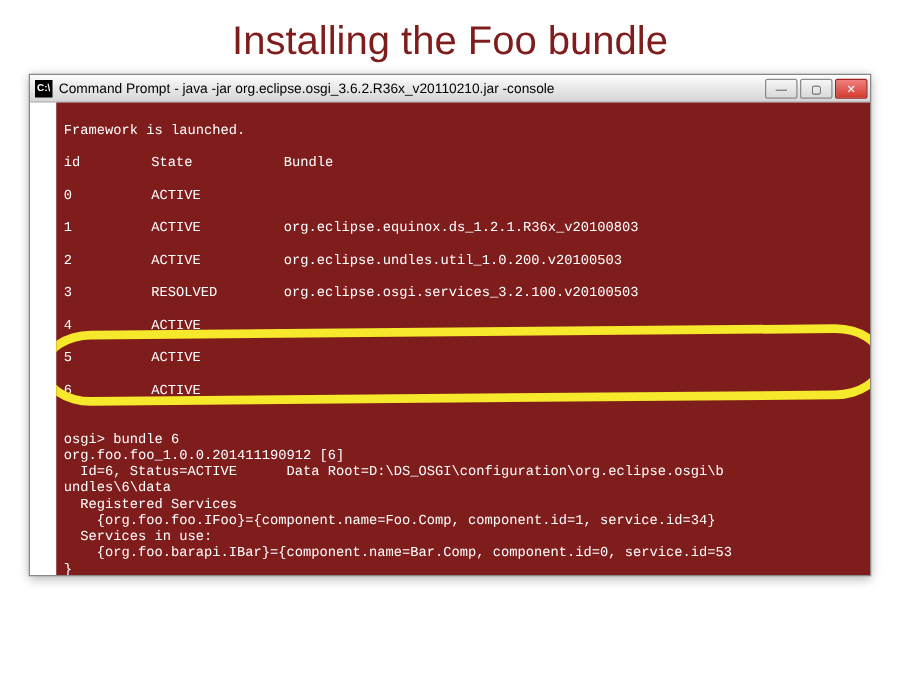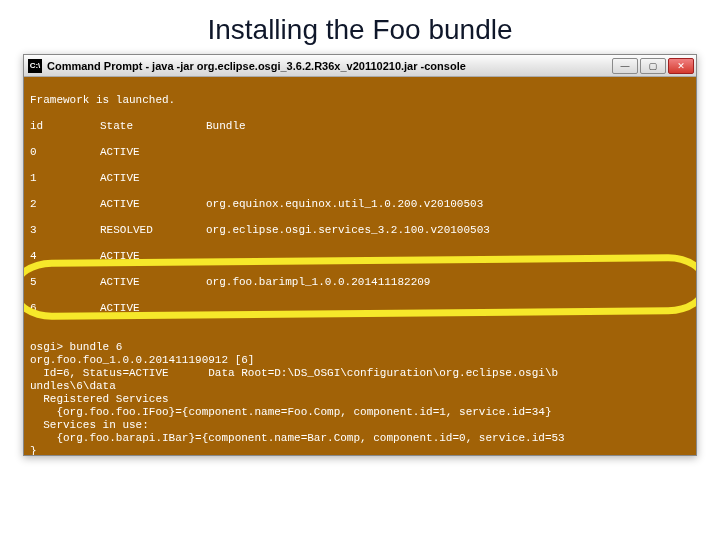--- a/index.html
+++ b/index.html
@@ -4,25 +4,25 @@
 <style>
   * { margin: 0; padding: 0; box-sizing: border-box; }
   body {
     width: 720px;
     height: 540px;
     background: #fff;
     font-family: Arial, sans-serif;
     overflow: hidden;
   }
   .slide-title {
-    font-size: 28px;
+    font-size: 32px;
     font-weight: normal;
     text-align: center;
     padding: 14px 0 8px 0;
-    color: #0f172a;
+    color: #7f1d1d;
   }
   .win-window {
     width: 674px;
     margin: 0 auto;
     border: 1px solid #888;
     box-shadow: 0 2px 8px rgba(0,0,0,0.3);
   }
   .titlebar {
     height: 22px;
     background: linear-gradient(to bottom, #fdfdfd 0%, #e8e8e8 50%, #d6d6d6 100%);
@@ -32,46 +32,47 @@
     padding: 0 2px 0 4px;
     font-size: 11px;
   }
   .titlebar .icon {
     width: 14px; height: 14px;
     background: #000;
     margin-right: 5px;
     display: flex; align-items: center; justify-content: center;
     color: #fff; font-size: 8px; font-weight: bold;
   }
-  .titlebar .title-text { flex: 1; color: #000; font-weight: bold; }
+  .titlebar .title-text { flex: 1; color: #000; }
   .win-btns { display: flex; gap: 2px; }
   .win-btn {
     width: 26px; height: 16px;
     border: 1px solid #8a8a8a;
     background: linear-gradient(to bottom, #f5f5f5, #d9d9d9);
     border-radius: 2px;
     display: flex; align-items: center; justify-content: center;
     font-size: 9px; color: #333;
   }
   .win-btn.close {
     background: linear-gradient(to bottom, #f08080, #d43a2e);
     color: #fff;
     border-color: #a02020;
   }
   .console {
-    background: #a16207;
+    background: #7f1d1d;
     color: #fff;
     font-family: "Courier New", monospace;
     font-size: 11px;
     line-height: 13px;
     padding: 4px 6px 6px 6px;
     white-space: pre;
     position: relative;
     height: 378px;
     overflow: hidden;
+    margin-left: 21px;
   }
   .bundle-row { display: flex; }
   .c-id { width: 70px; }
   .c-state { width: 106px; }
   .highlight-band {
     position: absolute;
     left: -12px;
     right: -12px;
     height: 60px;
     border: 7px solid #f6e82a;
@@ -97,25 +98,25 @@
       <div class="win-btn">▢</div>
       <div class="win-btn close">✕</div>
     </div>
   </div>
 
   <div class="console">
 <span>Framework is launched.</span>
 
 <div class="bundle-row"><span class="c-id">id</span><span class="c-state">State</span><span>Bundle</span></div>
 <div class="bundle-row"><span class="c-id">0</span><span class="c-state">ACTIVE</span></div>
-<div class="bundle-row"><span class="c-id">1</span><span class="c-state">ACTIVE</span></div>
-<div class="bundle-row"><span class="c-id">2</span><span class="c-state">ACTIVE</span><span>org.equinox.equinox.util_1.0.200.v20100503</span></div>
+<div class="bundle-row"><span class="c-id">1</span><span class="c-state">ACTIVE</span><span>org.eclipse.equinox.ds_1.2.1.R36x_v20100803</span></div>
+<div class="bundle-row"><span class="c-id">2</span><span class="c-state">ACTIVE</span><span>org.eclipse.undles.util_1.0.200.v20100503</span></div>
 <div class="bundle-row"><span class="c-id">3</span><span class="c-state">RESOLVED</span><span>org.eclipse.osgi.services_3.2.100.v20100503</span></div>
 <div class="bundle-row"><span class="c-id">4</span><span class="c-state">ACTIVE</span></div>
-<div class="bundle-row"><span class="c-id">5</span><span class="c-state">ACTIVE</span><span>org.foo.barimpl_1.0.0.201411182209</span></div>
+<div class="bundle-row"><span class="c-id">5</span><span class="c-state">ACTIVE</span></div>
 <div class="bundle-row"><span class="c-id">6</span><span class="c-state">ACTIVE</span></div>
 
 <span>osgi&gt; bundle 6</span>
 <span>org.foo.foo_1.0.0.201411190912 [6]</span>
 <span>  Id=6, Status=ACTIVE      Data Root=D:\DS_OSGI\configuration\org.eclipse.osgi\b</span>
 <span>undles\6\data</span>
 <span>  Registered Services</span>
 <span>    {org.foo.foo.IFoo}={component.name=Foo.Comp, component.id=1, service.id=34}</span>
 <span>  Services in use:</span>
 <span>    {org.foo.barapi.IBar}={component.name=Bar.Comp, component.id=0, service.id=53</span>

